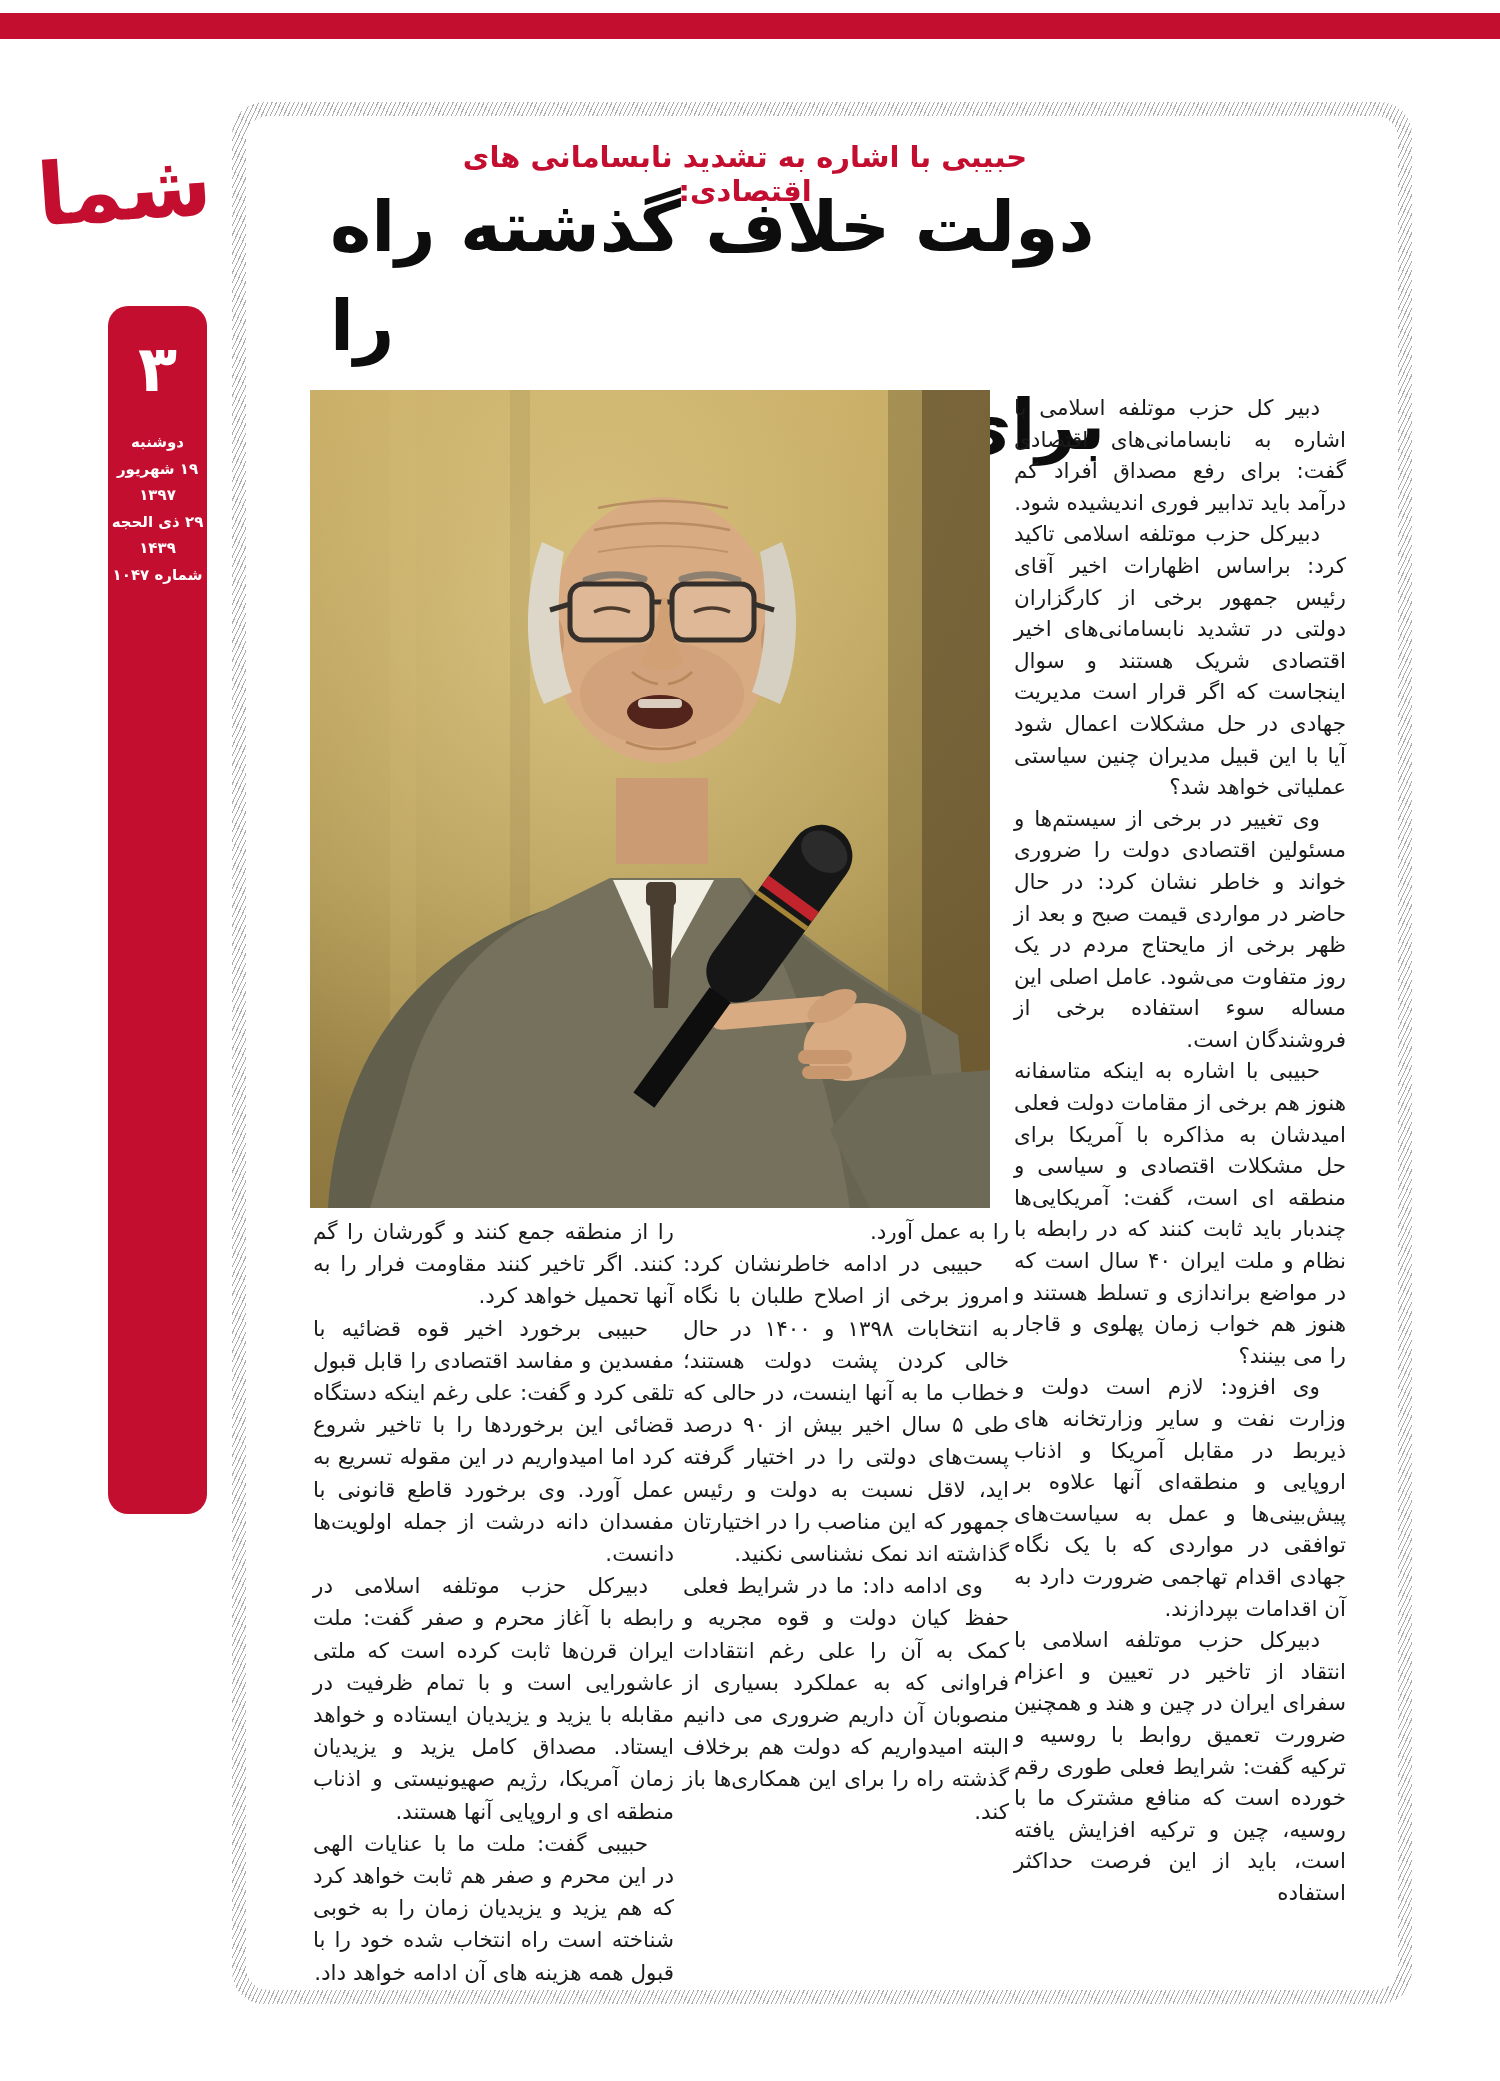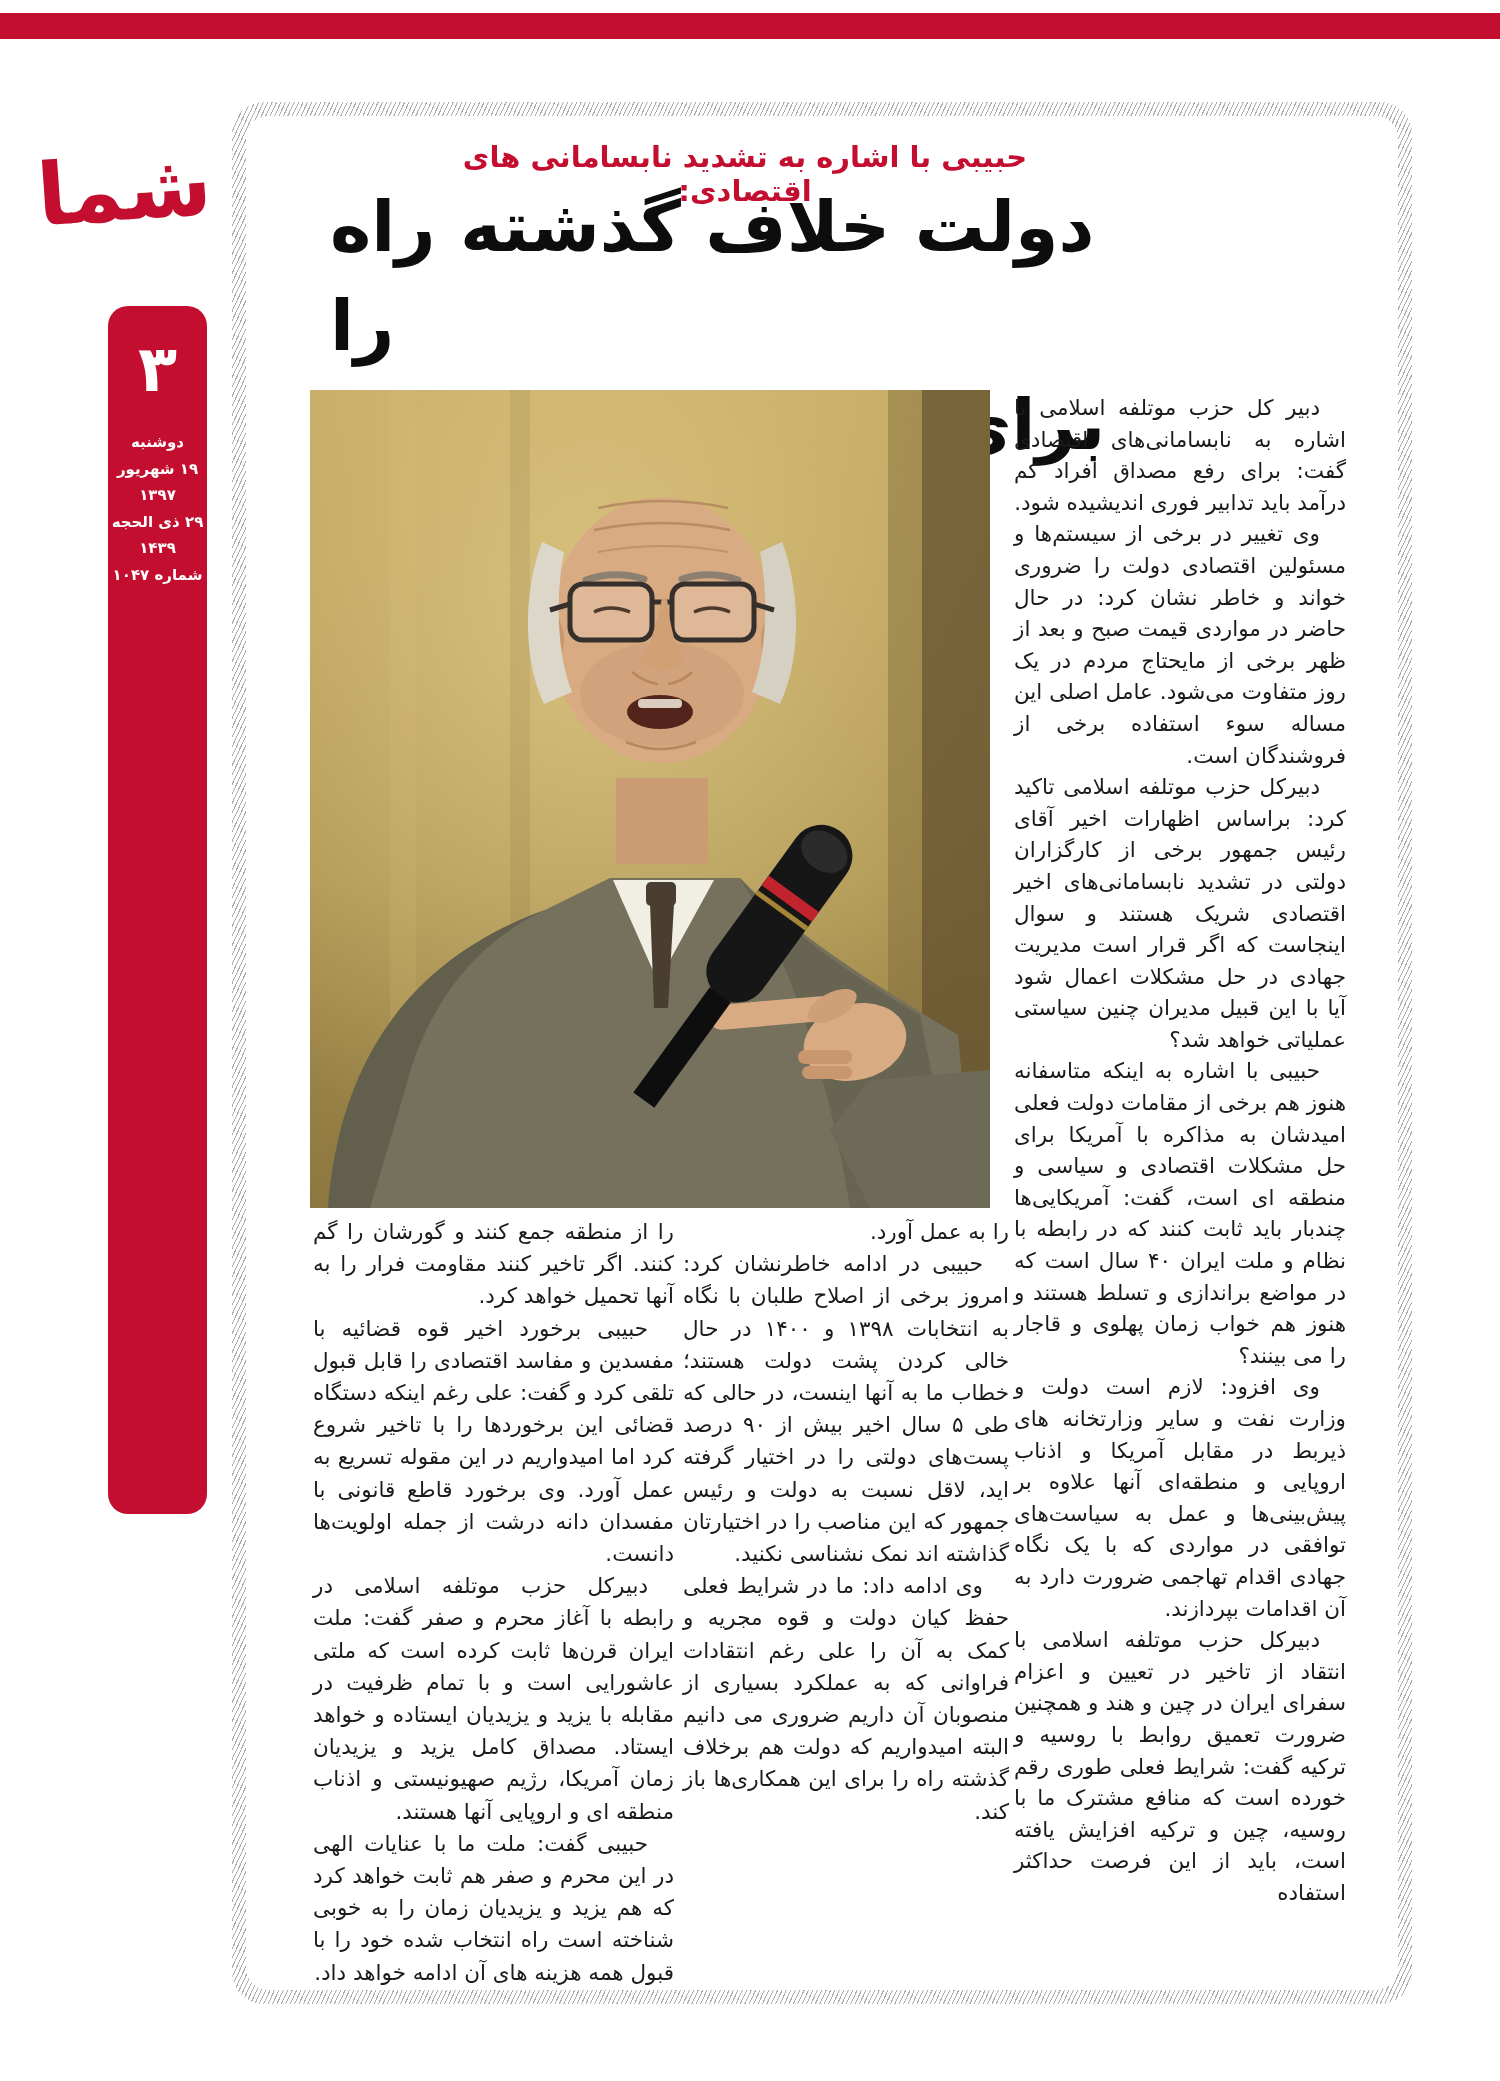--- a/index.html
+++ b/index.html
@@ -181,22 +181,22 @@
         <ellipse cx="0" cy="-72" rx="25" ry="19" fill="#2b2b2b"></ellipse>
         <rect x="-31" y="-20" width="62" height="12" fill="#c2242e"></rect>
         <rect x="-31" y="-2" width="62" height="5" fill="#caa23e" opacity="0.8"></rect>
         <rect x="-13" y="105" width="26" height="130" fill="#0e0e0e"></rect>
       </g>
     </svg>
   </div>
 
   <div class="col col-right">
     <p>دبیر کل حزب موتلفه اسلامی با اشاره به نابسامانی‌های اقتصادی گفت: برای رفع مصداق افراد کم درآمد باید تدابیر فوری اندیشیده شود.</p>
+    <p>دبیرکل حزب موتلفه اسلامی تاکید کرد: براساس اظهارات اخیر آقای رئیس جمهور برخی از کارگزاران دولتی در تشدید نابسامانی‌های اخیر اقتصادی شریک هستند و سوال اینجاست که اگر قرار است مدیریت جهادی در حل مشکلات اعمال شود آیا با این قبیل مدیران چنین سیاستی عملیاتی خواهد شد؟</p>
     <p>وی تغییر در برخی از سیستم‌ها و مسئولین اقتصادی دولت را ضروری خواند و خاطر نشان کرد: در حال حاضر در مواردی قیمت صبح و بعد از ظهر برخی از مایحتاج مردم در یک روز متفاوت می‌شود. عامل اصلی این مساله سوء استفاده برخی از فروشندگان است.</p>
-    <p>دبیرکل حزب موتلفه اسلامی تاکید کرد: براساس اظهارات اخیر آقای رئیس جمهور برخی از کارگزاران دولتی در تشدید نابسامانی‌های اخیر اقتصادی شریک هستند و سوال اینجاست که اگر قرار است مدیریت جهادی در حل مشکلات اعمال شود آیا با این قبیل مدیران چنین سیاستی عملیاتی خواهد شد؟</p>
     <p>حبیبی با اشاره به اینکه متاسفانه هنوز هم برخی از مقامات دولت فعلی امیدشان به مذاکره با آمریکا برای حل مشکلات اقتصادی و سیاسی و منطقه ای است، گفت: آمریکایی‌ها چندبار باید ثابت کنند که در رابطه با نظام و ملت ایران ۴۰ سال است که در مواضع براندازی و تسلط هستند و هنوز هم خواب زمان پهلوی و قاجار را می بینند؟</p>
     <p>وی افزود: لازم است دولت و وزارت نفت و سایر وزارتخانه های ذیربط در مقابل آمریکا و اذناب اروپایی و منطقه‌ای آنها علاوه بر پیش‌بینی‌ها و عمل به سیاست‌های توافقی در مواردی که با یک نگاه جهادی اقدام تهاجمی ضرورت دارد به آن اقدامات بپردازند.</p>
     <p>دبیرکل حزب موتلفه اسلامی با انتقاد از تاخیر در تعیین و اعزام سفرای ایران در چین و هند و همچنین ضرورت تعمیق روابط با روسیه و ترکیه گفت: شرایط فعلی طوری رقم خورده است که منافع مشترک ما با روسیه، چین و ترکیه افزایش یافته است، باید از این فرصت حداکثر استفاده</p>
   </div>
 
   <div class="col col-mid">
     <p class="cont">را به عمل آورد.</p>
     <p>حبیبی در ادامه خاطرنشان کرد: امروز برخی از اصلاح طلبان با نگاه به انتخابات ۱۳۹۸ و ۱۴۰۰ در حال خالی کردن پشت دولت هستند؛ خطاب ما به آنها اینست، در حالی که طی ۵ سال اخیر بیش از ۹۰ درصد پست‌های دولتی را در اختیار گرفته اید، لاقل نسبت به دولت و رئیس جمهور که این مناصب را در اختیارتان گذاشته اند نمک نشناسی نکنید.</p>
     <p>وی ادامه داد: ما در شرایط فعلی حفظ کیان دولت و قوه مجریه و کمک به آن را علی رغم انتقادات فراوانی که به عملکرد بسیاری از منصوبان آن داریم ضروری می دانیم البته امیدواریم که دولت هم برخلاف گذشته راه را برای این همکاری‌ها باز کند.</p>
   </div>

